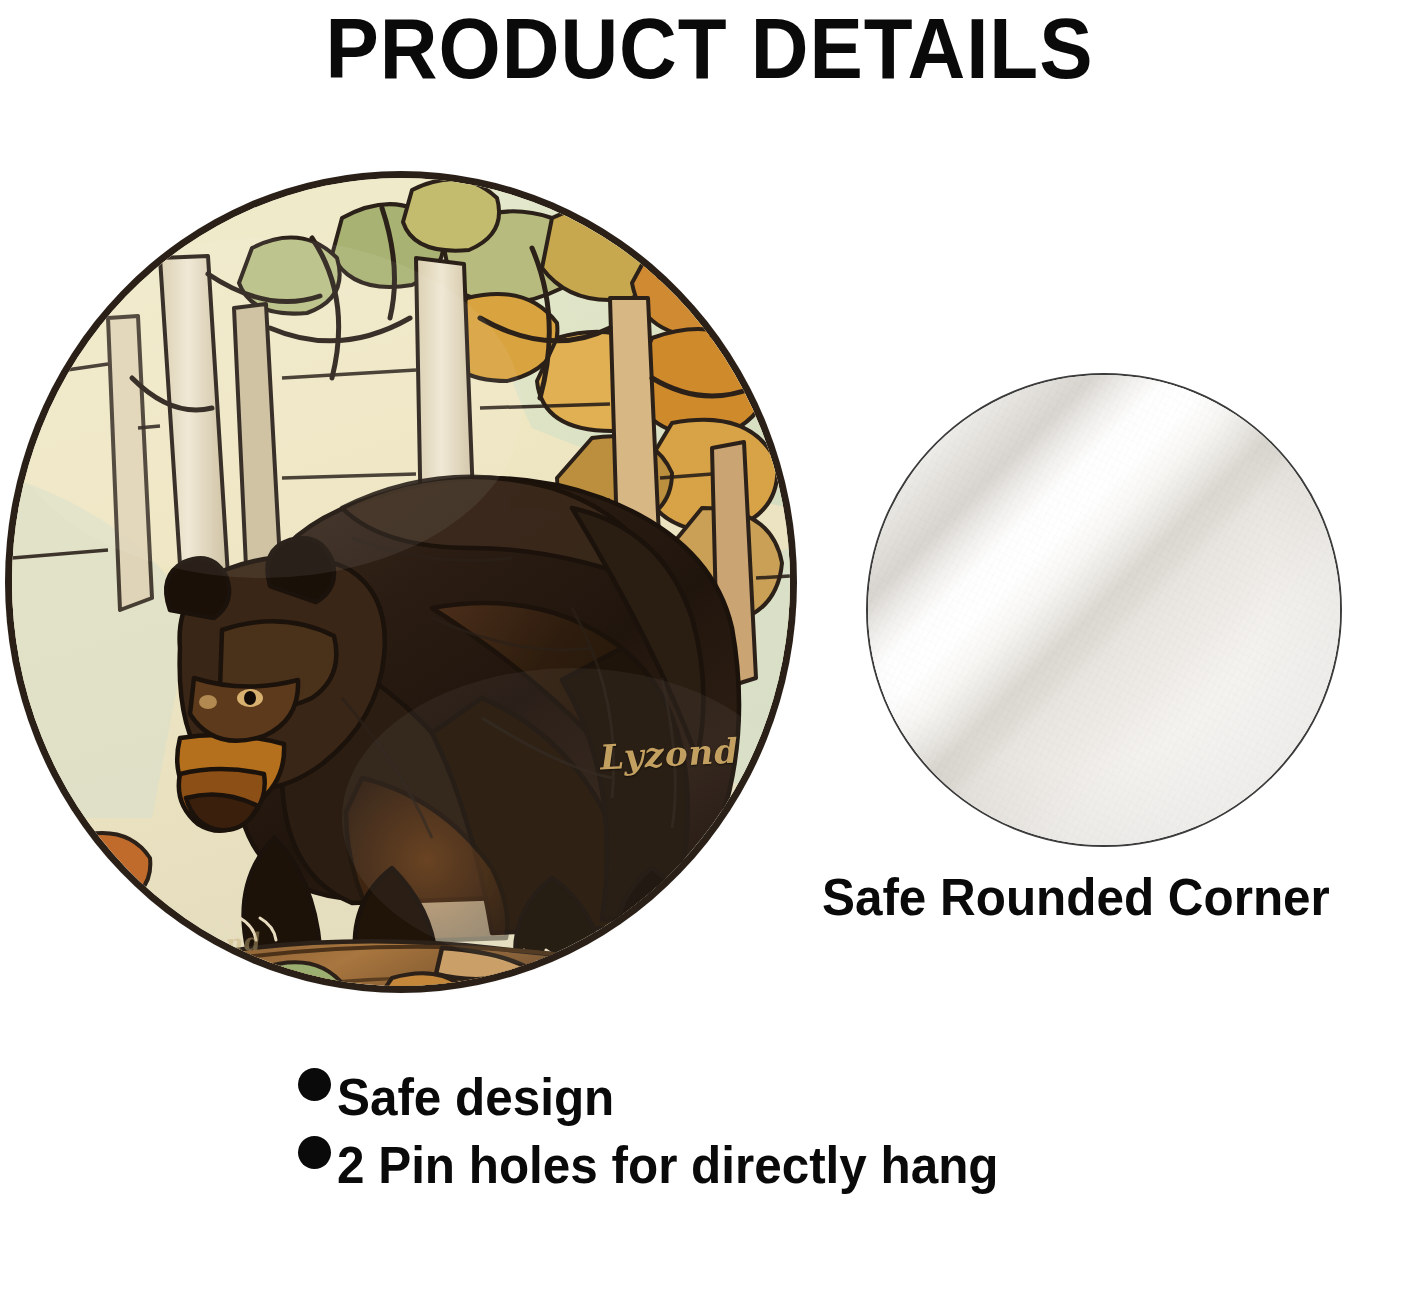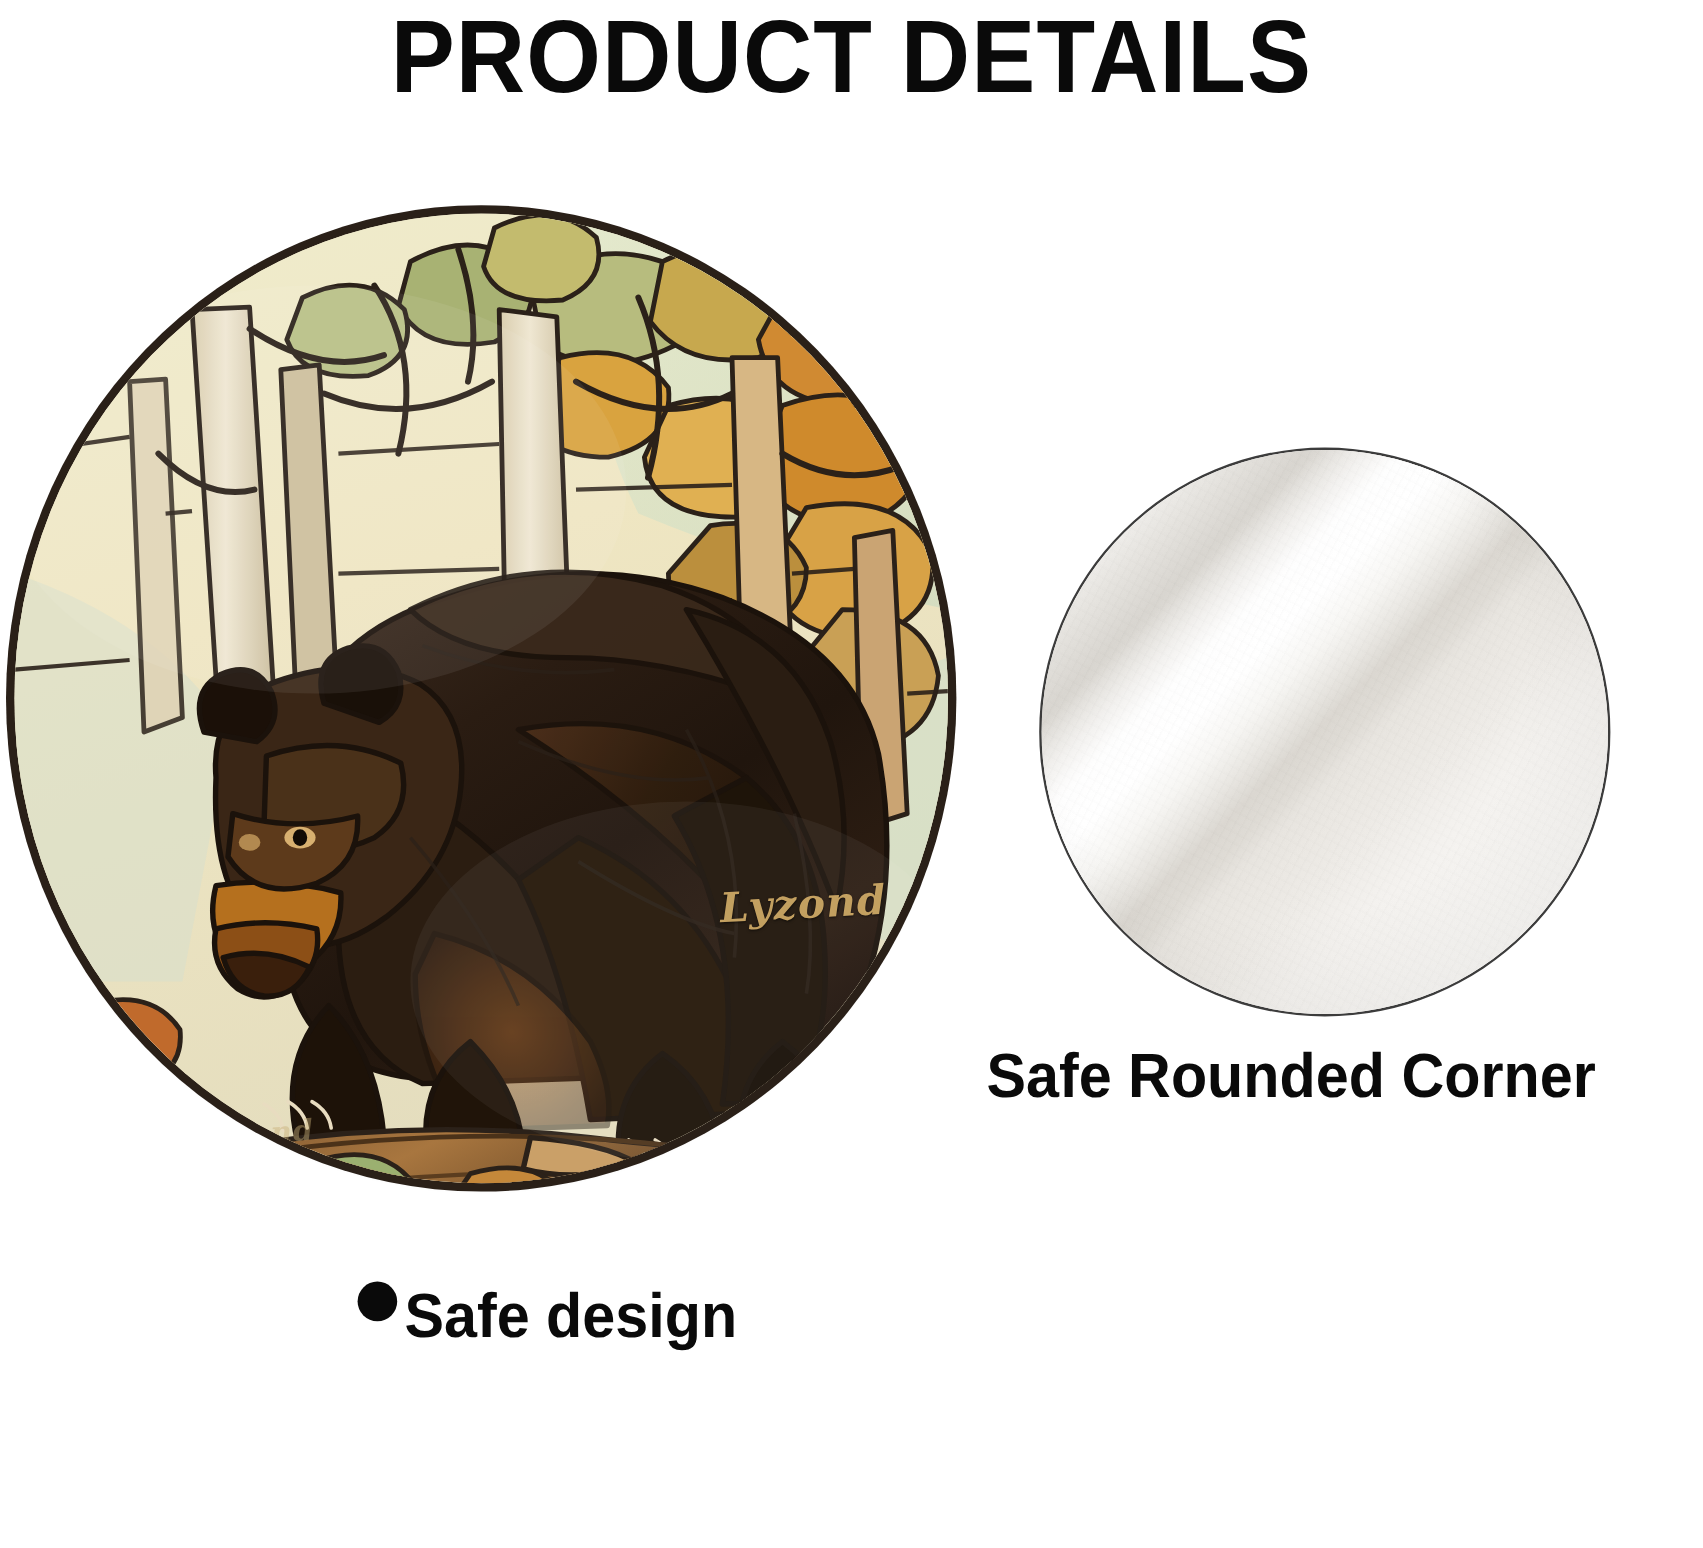--- a/index.html
+++ b/index.html
@@ -393,14 +393,18 @@
 <div class="corner-caption">Safe Rounded Corner</div>
 
 <div class="feature-list">
 
   <div class="feature-item">
     <span class="bullet-dot"></span>
     <span class="feature-text">Safe design</span>
   </div>
 
 
+  <div class="feature-item">
+    <span class="bullet-dot"></span>
+    <span class="feature-text">2 Pin holes for directly hang</span>
+  </div>
 
 </div>
 
 </body></html>

